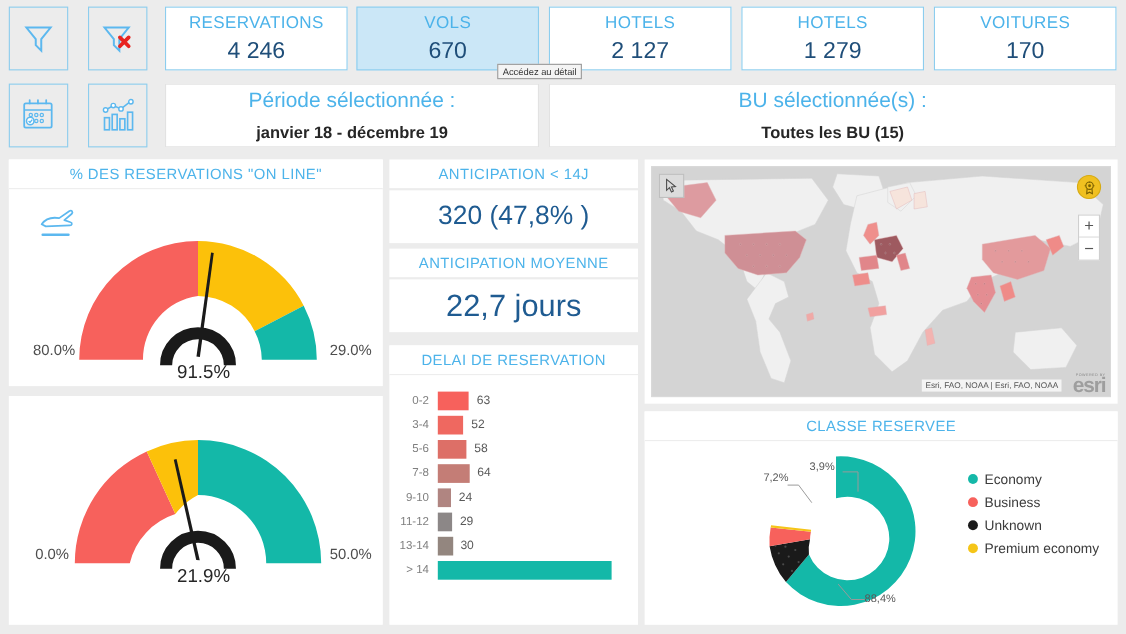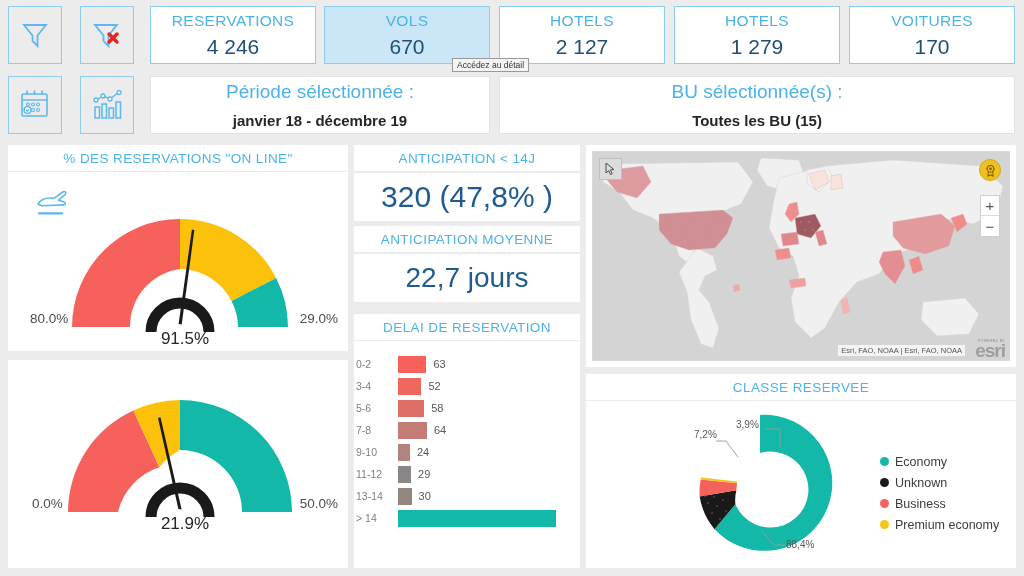--- a/index.html
+++ b/index.html
@@ -37,31 +37,31 @@
   .panel { position:absolute; background:#fff; }
   .panel-head {
     height: 27px; background:#fff; border-bottom:1px solid #ededed;
     display:flex; align-items:center; justify-content:center;
   }
   .panel-head span { color:#4cb3ea; font-size:13.5px; letter-spacing:.4px; }
   .panel-body { position:relative; width:100%; }
 
   
   .bignum { position:absolute; background:#fff; display:flex; align-items:center; justify-content:center; }
-  .bignum span { color:#1f5b91; font-size:30px; }
+  .bignum span { color:#1f5b91; font-size:24px; }
   .bignum.small span { font-size:28px; }
   .gauge-end {
     position:absolute; color:#4d4d4d; font-size:13.5px;
   }
   .gauge-val { position:absolute; color:#262626; font-size:17px; text-align:center; width:100%; }
 
   
   .barrow { display:flex; align-items:center; height:22px; }
   .barrow .blabel {
-    width:42px; text-align:left; padding-right:8px;
+    width:42px; text-align:right; padding-right:8px;
     color:#7f7f7f; font-size:10.5px; white-space:nowrap;
   }
   .barrow .bar { height:17px; position:relative; }
   .barrow .bval { font-size:11px; color:#595959; margin-left:7px; white-space:nowrap; }
   .barrow .bval.inside { position:absolute; right:7px; top:1px; color:#fff; font-weight:bold; font-size:11px; margin:16px; }
 
   
   .mapbox { position:absolute; background:#d4d4d4; overflow:hidden; border:1px solid #d9d9d9; }
   .map-cursor {
     position:absolute; left:6px; top:6px; width:23px; height:22px;
@@ -79,21 +79,21 @@
   .map-zoom div:first-child { border-bottom:1px solid #dcdcdc; }
   .map-attr {
     position:absolute; right:44px; bottom:4px; background:rgba(255,255,255,.75);
     font-size:7.5px; color:#555; padding:1px 3px; white-space:nowrap;
   }
   .esri-logo { position:absolute; right:4px; bottom:2px; text-align:right; }
   .esri-logo .pw { font-size:3.4px; color:#888; letter-spacing:.4px; display:block; }
   .esri-logo .wm { font-size:19px; color:#9e9e9e; font-weight:bold; letter-spacing:-1px; line-height:.8; display:block; }
 
   
-  .legend { position:absolute;margin-top:26px; }
+  .legend { position:absolute; }
   .legend-item { display:flex; align-items:center; height:21px; }
   .legend-item .dot { width:9px; height:9px; border-radius:50%; margin-right:6px; }
   .legend-item .ltxt { font-size:12.5px; color:#3c3c3c; white-space:nowrap; }
 
   .dlabel { position:absolute; font-size:10px; color:#595959; white-space:nowrap; }
 
   
   .tooltip {
     position:absolute; background:#f4f4f4; border:1px solid #9a9a9a;
     font-size:8.5px; color:#333; padding:1px 4px; white-space:nowrap; z-index:50;
@@ -448,26 +448,26 @@
       <svg width="30" height="22" viewBox="0 0 30 22" style="position:absolute;left:172px;top:128px;">
         <path d="M4 2 L16 16 H28" fill="none" stroke="#9a9a9a" stroke-width="0.9"></path>
       </svg>
 
       <div class="legend" style="left:294px;top:24px;" id="donut-legend">
           <div class="legend-item">
             <span class="dot" style="background: rgb(20, 184, 168);"></span>
             <span class="ltxt">Economy</span>
           </div>
           <div class="legend-item">
+            <span class="dot" style="background: rgb(247, 97, 92);"></span>
+            <span class="ltxt">Business</span>
+          </div>
+          <div class="legend-item">
             <span class="dot" style="background: rgb(26, 26, 26);"></span>
             <span class="ltxt">Unknown</span>
-          </div>
-          <div class="legend-item">
-            <span class="dot" style="background: rgb(247, 97, 92);"></span>
-            <span class="ltxt">Business</span>
           </div>
           <div class="legend-item">
             <span class="dot" style="background: rgb(245, 197, 24);"></span>
             <span class="ltxt">Premium economy</span>
           </div>
         </div>
     </div>
   </div>
 
 </div>

